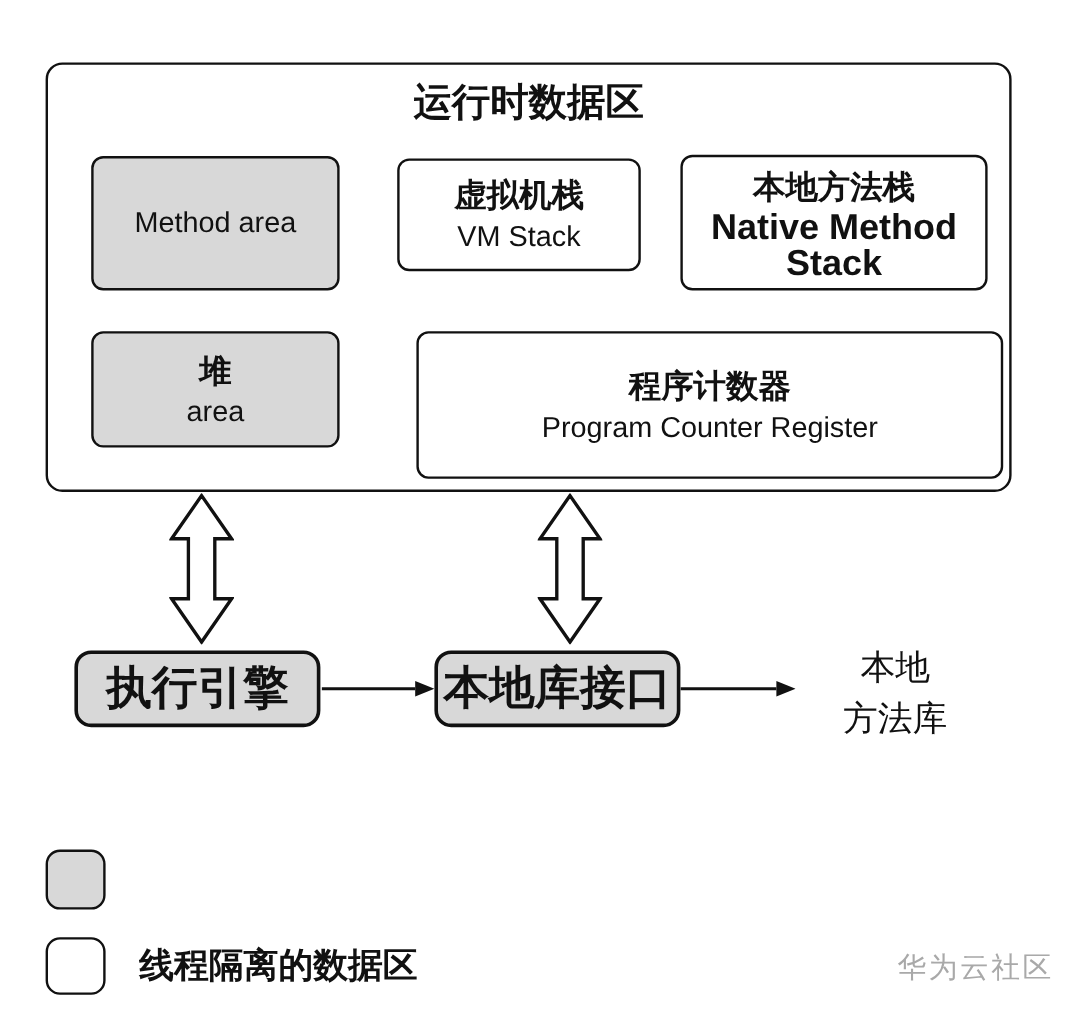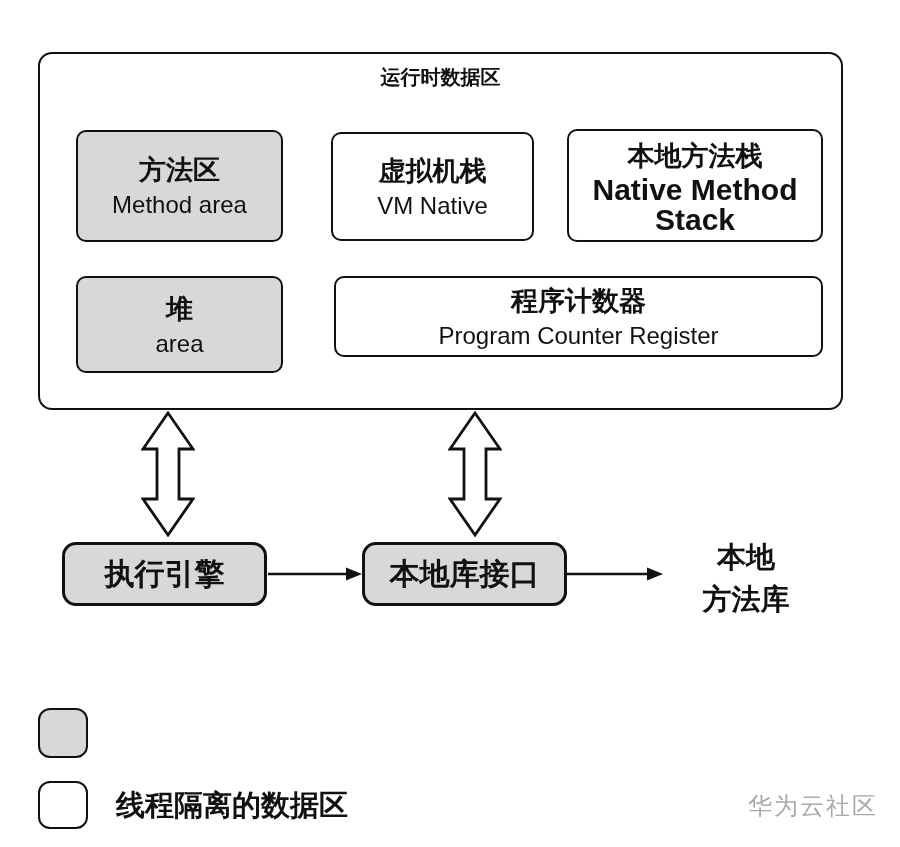--- a/index.html
+++ b/index.html
@@ -30,39 +30,39 @@
   #outer-box{
     position:absolute;
     left:38px;top:52px;width:805px;height:358px;
     border:2.5px solid #111;border-radius:14px;
     background:#ffffff;box-sizing:border-box;
   }
   #runtime-title{
     position:absolute;
     left:38px;top:64px;width:805px;
     text-align:center;
-    font-size:20px;font-weight:600;
+    font-size:32px;font-weight:600;
   }
   #method-area-box{left:76px;top:130px;width:207px;height:112px;}
-  #vm-stack-box{left:331px;top:132px;width:203px;height:109px;}
+  #vm-stack-box{left:331px;top:132px;width:203px;height:94px;}
   #native-method-stack-box{left:567px;top:129px;width:256px;height:113px;padding:20px 14px;}
   #heap-box{left:76px;top:276px;width:207px;height:97px;}
-  #pc-register-box{left:334px;top:276px;width:489px;height:81px;}
+  #pc-register-box{left:347px;top:276px;width:489px;height:123px;}
   #engine-box{left:62px;top:542px;width:205px;height:64px;border-radius:14px;border-width:3px;}
   #native-interface-box{left:362px;top:542px;width:205px;height:64px;border-radius:14px;border-width:3px;text-align:center;}
-  #engine-box .zh,#native-interface-box .zh{font-size:30px;}
+  #engine-box .zh,#native-interface-box .zh{font-size:38px;}
   .varrow{position:absolute;width:54px;height:126px;}
   #double-arrow-left{left:141px;top:411px;}
   #double-arrow-right{left:448px;top:411px;}
   .harrow{position:absolute;height:18px;}
   #arrow-engine-to-interface{left:268px;top:565px;width:94px;}
   #arrow-interface-to-library{left:567px;top:565px;width:96px;}
   #native-library-label{
     position:absolute;left:685px;top:536px;width:122px;
-    text-align:center;font-size:29px;font-weight:700;line-height:42px;
+    text-align:center;font-size:29px;font-weight:400;line-height:42px;
   }
   .legend-swatch{
     position:absolute;left:38px;width:50px;
     border:2.5px solid #111;border-radius:12px;box-sizing:border-box;
   }
   #legend-shared-swatch{top:708px;height:50px;background:#d8d8d8;}
   #legend-isolated-swatch{top:781px;height:48px;background:#ffffff;}
   .legend-label{
     position:absolute;left:116px;
     font-size:29px;font-weight:600;line-height:50px;white-space:nowrap;
@@ -79,27 +79,26 @@
 </style>
 </head>
 <body>
 
 <div id="stage">
 
   <div id="outer-box"></div>
   <div id="runtime-title">运行时数据区</div>
 
   <div class="box gray" id="method-area-box" style="background: rgb(216, 216, 216);">
-    <div class="zh">方法区</div>
     <div class="en">Method area</div>
   </div>
 
   <div class="box" id="vm-stack-box">
     <div class="zh">虚拟机栈</div>
-    <div class="en">VM Native</div>
+    <div class="en">VM Stack</div>
   </div>
 
   <div class="box" id="native-method-stack-box">
     <div class="zh">本地方法栈</div>
     <div class="en-small">Native Method Stack</div>
   </div>
 
   <div class="box gray" id="heap-box" style="background: rgb(216, 216, 216);">
     <div class="zh">堆</div>
     <div class="en">area</div>

